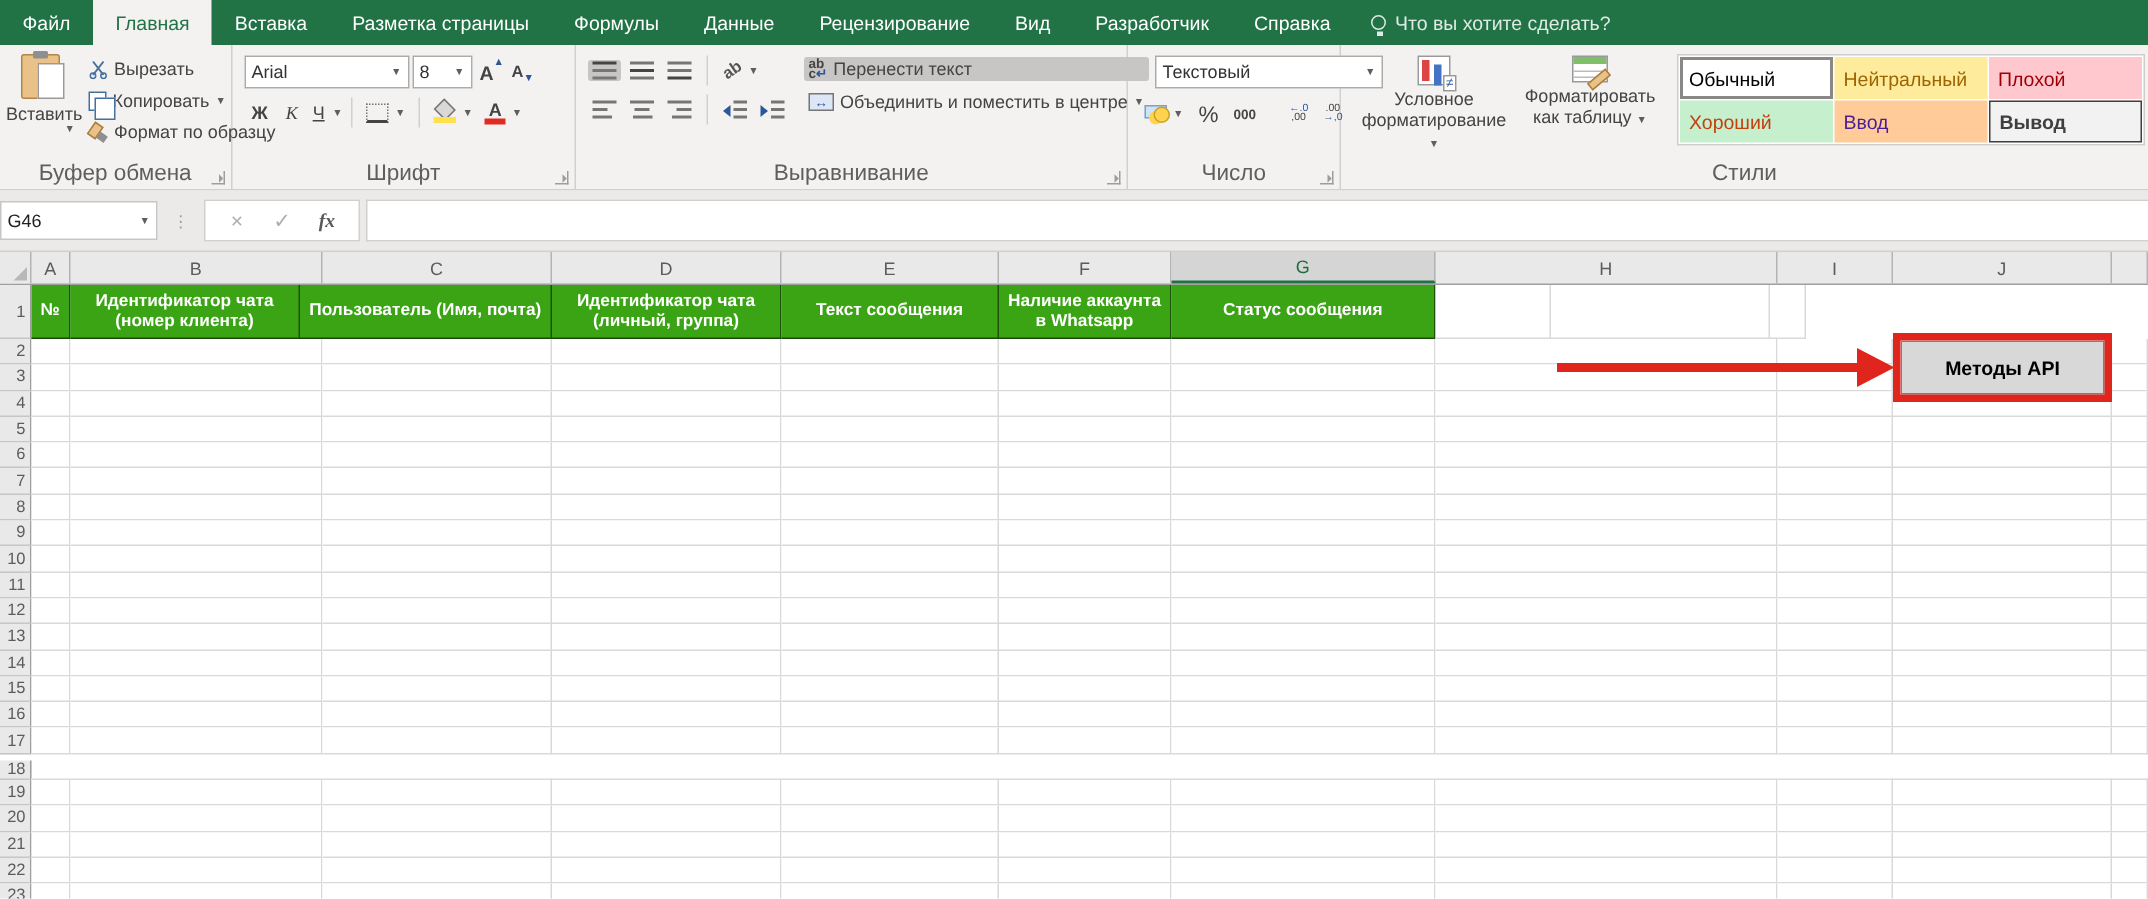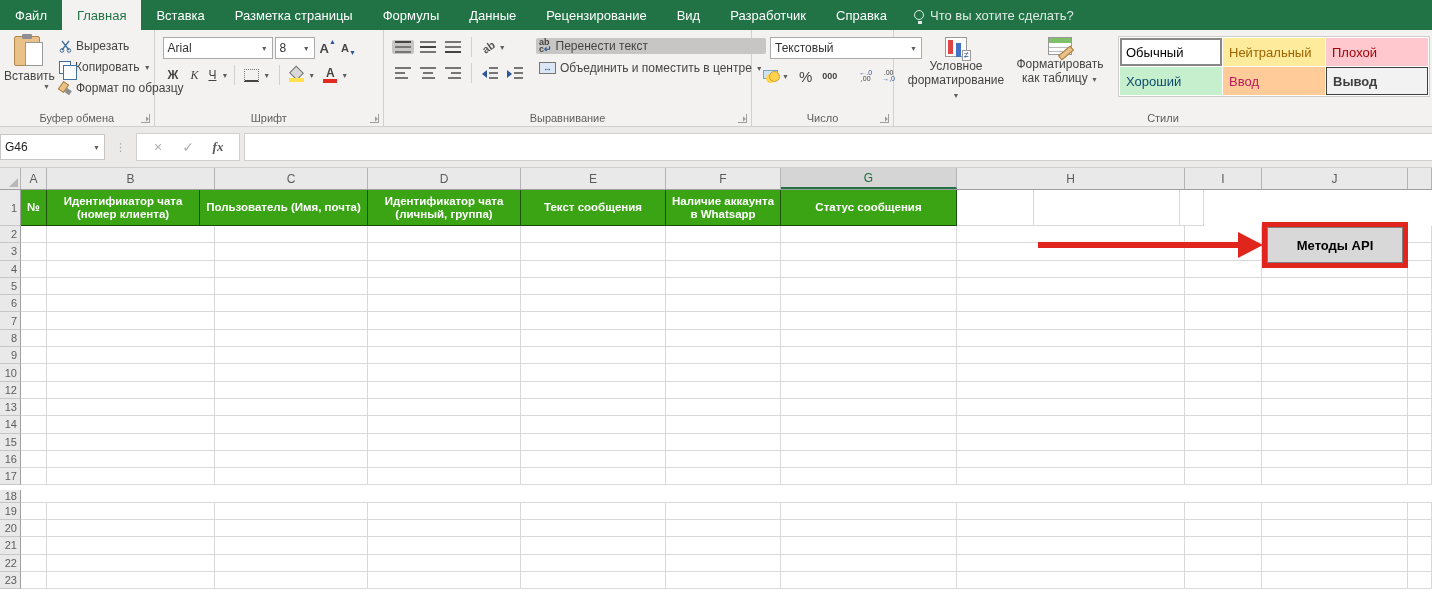--- a/index.html
+++ b/index.html
@@ -10,21 +10,21 @@
   .tabbar { height:30px; background:#217346; display:flex; align-items:stretch; }
   .tab { color:#fff; font-size:13px; padding:0 15px; display:flex; align-items:center; cursor:default; white-space:nowrap; }
   .tab.active { background:#f3f2f1; color:#217346; }
   .tellme { color:rgba(255,255,255,.85); font-size:13px; display:flex; align-items:center; gap:6px; padding:0 12px; }
   .bulb { width:10px; height:10px; border:1px solid rgba(255,255,255,.85); border-radius:50%; position:relative; display:inline-block; }
   .bulb::after { content:""; position:absolute; left:2.5px; top:10px; width:4px; height:3px; background:rgba(255,255,255,.85); }
 
   
   .ribbon { height:97px; background:#f3f2f1; border-bottom:1px solid #d2d0ce; display:flex; }
   .group { position:relative; height:100%; padding:4px 2px 18px 2px; border-right:1px solid #d2d0ce; }
-  .group-label { position:absolute; bottom:2px; left:0; right:0; text-align:center; font-size:11px; color:#605e5c; }
+  .group-label { position:absolute; bottom:2px; left:0; right:0; text-align:center; font-size:15px; color:#605e5c; }
   .launcher { position:absolute; bottom:3px; right:4px; width:9px; height:9px; border-left:1px solid #8a8886; border-top:1px solid #8a8886; transform:rotate(180deg); opacity:.8; }
   .launcher::after { content:""; position:absolute; left:1px; top:1px; border-left:4px solid #8a8886; border-top:4px solid transparent; transform:rotate(45deg); }
 
   .btn { display:flex; align-items:center; gap:4px; font-size:12px; color:#444; padding:1px 3px; border-radius:2px; white-space:nowrap; }
   .btn.active { background:#c8c6c4; }
   .caret { font-size:7px; color:#605e5c; }
 
   
   .g-clip { width:161px; }
   .paste { position:absolute; left:4px; top:6px; width:46px; text-align:right; font-size:12px; color:#444; }
@@ -349,22 +349,22 @@
     </div>
     <div class="bigbtn">
       <div class="faticon"></div>
       <span>Форматировать</span><br>
       <span>как таблицу</span> <span class="caret">▼</span>
     </div>
     <div class="gallery" id="style-gallery">
         <div class="stylecell selected" style="background: rgb(255, 255, 255); color: rgb(0, 0, 0);">Обычный</div>
         <div class="stylecell" style="background: rgb(255, 235, 156); color: rgb(156, 101, 0);">Нейтральный</div>
         <div class="stylecell" style="background: rgb(255, 199, 206); color: rgb(156, 0, 6);">Плохой</div>
-        <div class="stylecell" style="background: rgb(198, 239, 206); color: #0c4a6e;">Хороший</div>
-        <div class="stylecell" style="background: rgb(255, 204, 153); color: #be185d;">Ввод</div>
+        <div class="stylecell" style="background: rgb(198, 239, 206); color: #c2410c;">Хороший</div>
+        <div class="stylecell" style="background: rgb(255, 204, 153); color: #4c1d95;">Ввод</div>
         <div class="stylecell bordered" style="background: rgb(242, 242, 242); color: rgb(63, 63, 63);">Вывод</div>
       </div>
     <div class="group-label">Стили</div>
   </div>
 </div>
 
 <div class="fbar">
   <div class="namebox">
     <span>G46</span>
     <span class="caret">▼</span>
@@ -527,20 +527,34 @@
         <div class="cell" style="width: 153px; flex: 0 0 153px;"></div>
         <div class="cell" style="width: 145px; flex: 0 0 145px;"></div>
         <div class="cell" style="width: 115px; flex: 0 0 115px;"></div>
         <div class="cell" style="width: 176px; flex: 0 0 176px;"></div>
         <div class="cell" style="width: 228px; flex: 0 0 228px;"></div>
         <div class="cell" style="width: 77px; flex: 0 0 77px;"></div>
         <div class="cell" style="width: 146px; flex: 0 0 146px;"></div>
         <div class="cell" style="width: 24px; flex: 0 0 24px;"></div>
       </div>
       <div class="grow" style="height: 17.3px;">
+        <div class="rowh">11</div>
+        <div class="cell" style="width: 26px; flex: 0 0 26px;"></div>
+        <div class="cell" style="width: 168px; flex: 0 0 168px;"></div>
+        <div class="cell" style="width: 153px; flex: 0 0 153px;"></div>
+        <div class="cell" style="width: 153px; flex: 0 0 153px;"></div>
+        <div class="cell" style="width: 145px; flex: 0 0 145px;"></div>
+        <div class="cell" style="width: 115px; flex: 0 0 115px;"></div>
+        <div class="cell" style="width: 176px; flex: 0 0 176px;"></div>
+        <div class="cell" style="width: 228px; flex: 0 0 228px;"></div>
+        <div class="cell" style="width: 77px; flex: 0 0 77px;"></div>
+        <div class="cell" style="width: 146px; flex: 0 0 146px;"></div>
+        <div class="cell" style="width: 24px; flex: 0 0 24px;"></div>
+      </div>
+      <div class="grow" style="height: 17.3px;">
         <div class="rowh">12</div>
         <div class="cell" style="width: 26px; flex: 0 0 26px;"></div>
         <div class="cell" style="width: 168px; flex: 0 0 168px;"></div>
         <div class="cell" style="width: 153px; flex: 0 0 153px;"></div>
         <div class="cell" style="width: 153px; flex: 0 0 153px;"></div>
         <div class="cell" style="width: 145px; flex: 0 0 145px;"></div>
         <div class="cell" style="width: 115px; flex: 0 0 115px;"></div>
         <div class="cell" style="width: 176px; flex: 0 0 176px;"></div>
         <div class="cell" style="width: 228px; flex: 0 0 228px;"></div>
         <div class="cell" style="width: 77px; flex: 0 0 77px;"></div>

